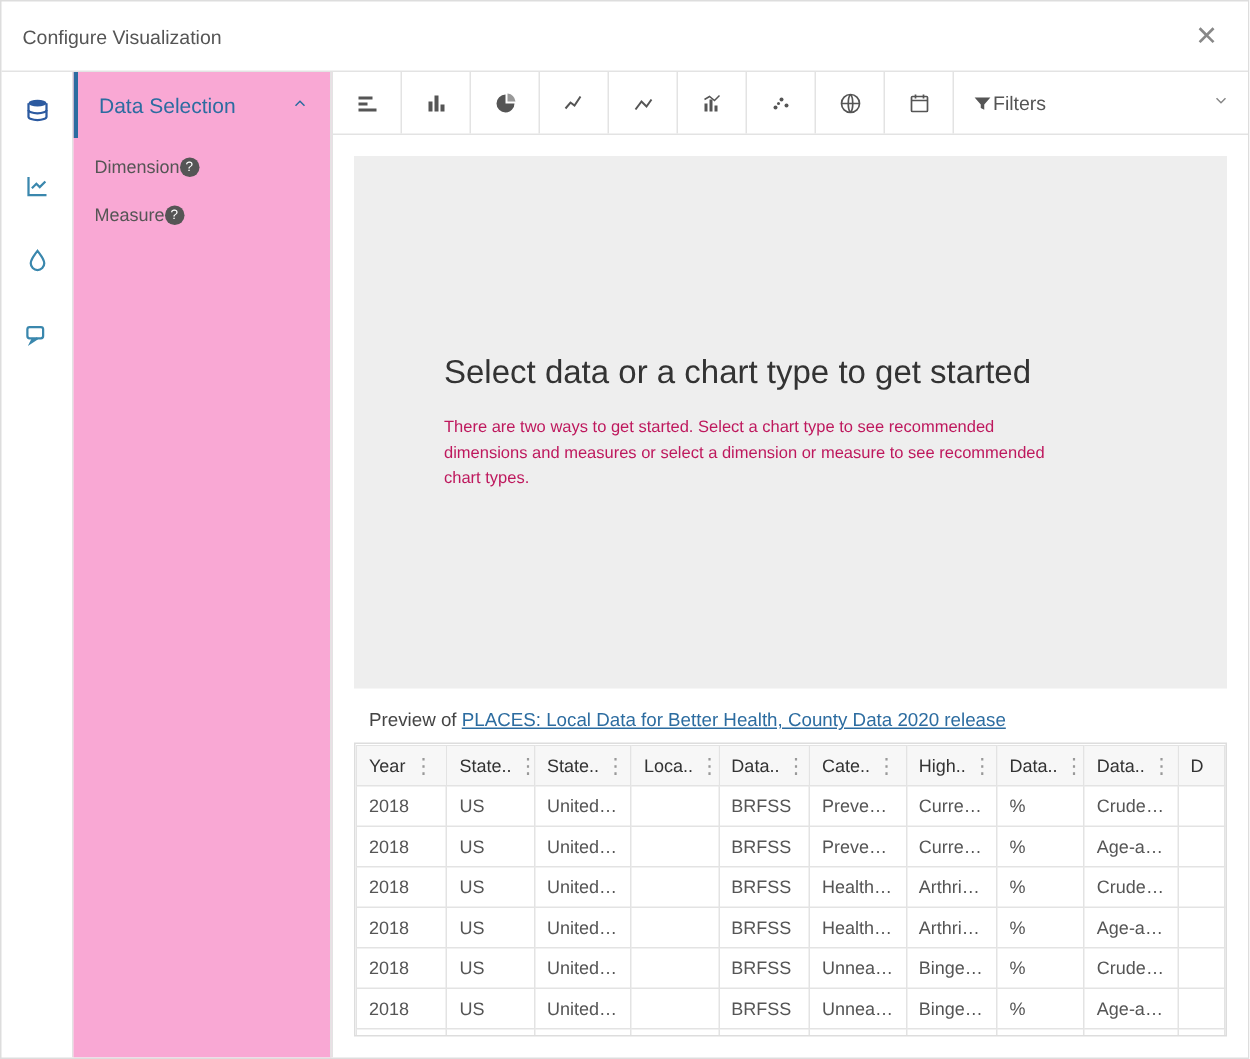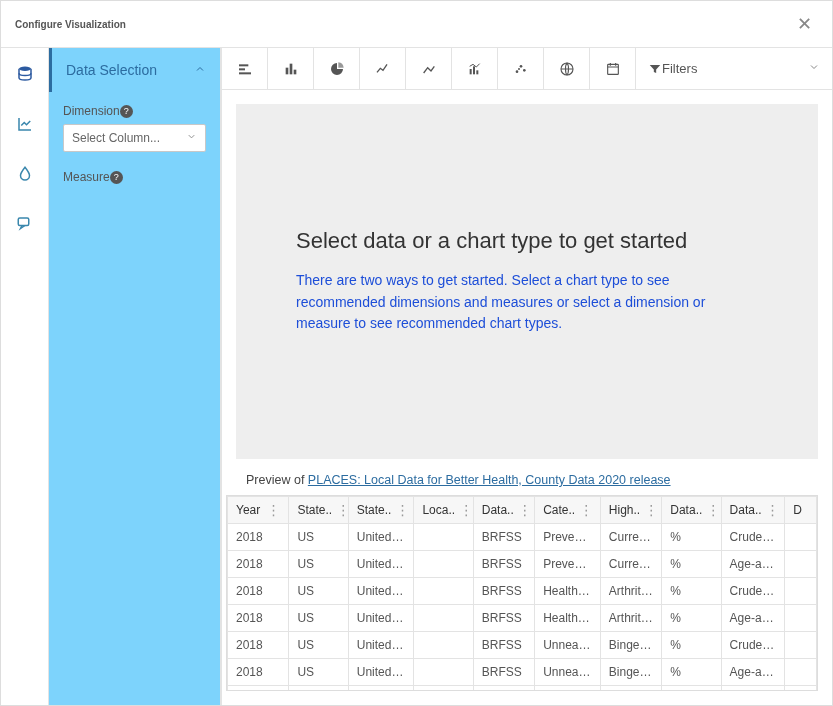--- a/index.html
+++ b/index.html
@@ -1,44 +1,44 @@
 <!DOCTYPE html>
 <html><head>
 <meta charset="utf-8">
 <style>
 *{box-sizing:border-box;margin:0;padding:0;font-family:"Segoe UI",Arial,sans-serif}
 body{width:833px;height:706px;overflow:hidden;background:#fff;font-size:13px;color:#333}
 .modal{width:833px;height:706px;display:flex;flex-direction:column;border:1px solid #ddd}
 .titlebar{display:flex;align-items:center;justify-content:space-between;padding:10px 14px 10px 14px;border-bottom:1px solid #e3e3e3}
-.titlebar h1{font-size:10px;font-weight:700;color:#555}
+.titlebar h1{font-size:13px;font-weight:400;color:#555}
 .close-x{font-size:18px;color:#888;cursor:pointer;padding:2px 6px}
 .body{flex:1;display:flex;overflow:hidden}
 .vtabs{width:48px;border-right:1px solid #e3e3e3;display:flex;flex-direction:column;align-items:center;padding-top:10px;gap:18px}
 .vtab{width:32px;height:32px;display:flex;align-items:center;justify-content:center;color:#3a87ad;cursor:pointer}
 .vtab.active{color:#2c5aa0}
 .vtab svg{width:18px;height:18px}
-.side{width:172px;border-right:1px solid #e3e3e3;background:#7dd3fc;overflow-y:auto}
+.side{width:172px;border-right:1px solid #e3e3e3;background:#f9a8d4;overflow-y:auto}
 .side-header{display:flex;align-items:center;justify-content:space-between;padding:14px 14px;color:#2c6ca0;font-size:14px;cursor:pointer;border-left:3px solid #2c6ca0}
 .side-header .chev{color:#2c6ca0}
 .side-section{padding:4px 14px 10px 14px}
 .side-label{font-size:12px;color:#555;margin:8px 0 6px 0;display:flex;align-items:center;gap:0}
 .side-label .q{width:13px;height:13px;border-radius:50%;background:#555;color:#fff;font-size:9px;display:flex;align-items:center;justify-content:center}
 .select{border:1px solid #c8c8c8;border-radius:2px;padding:6px 8px;font-size:12px;color:#666;display:flex;align-items:center;justify-content:space-between;cursor:pointer;background:#fff}
 .main{flex:1;display:flex;flex-direction:column;overflow:hidden;border-left:1px solid #e3e3e3}
 .toolbar{display:flex;align-items:stretch;border-bottom:1px solid #e3e3e3;height:42px}
 .tbtn{width:46px;display:flex;align-items:center;justify-content:center;border-right:1px solid #e3e3e3;color:#555;cursor:pointer}
 .tbtn svg{width:16px;height:16px}
 .filters{flex:1;display:flex;align-items:center;justify-content:space-between;padding:0 12px;color:#555;cursor:pointer}
 .filters .fl{display:flex;align-items:center;gap:0}
 .canvas{background:#eee;margin:14px;flex:0 0 355px;display:flex;flex-direction:column;align-items:flex-start;justify-content:center;padding:0 60px}
 .canvas h2{font-size:22px;font-weight:400;color:#333;margin-bottom:16px}
-.canvas p{font-size:14px;color:#1d4ed8;line-height:1.55;max-width:420px}
+.canvas p{font-size:11px;color:#be185d;line-height:1.55;max-width:420px}
 .preview-label{font-size:12.5px;color:#444;padding:0 14px 8px 24px}
 .preview-label a{color:#2c6ca0;text-decoration:underline}
-.table-wrap{overflow:auto;margin:0 14px 14px 4px;border:1px solid #ddd;flex:1}
+.table-wrap{overflow:auto;margin:0 14px 14px 14px;border:1px solid #ddd;flex:1}
 table{border-collapse:collapse;width:100%;font-size:12px;color:#555;table-layout:fixed}
 th,td{border:1px solid #e3e3e3;padding:6px 8px;text-align:left;white-space:nowrap;overflow:hidden;text-overflow:ellipsis}
 th{background:#f7f7f7;font-weight:400;color:#333;position:relative}
 th .h{display:flex;align-items:center;justify-content:space-between;gap:4px}
 th .dots{color:#999;font-size:14px;line-height:1}
 col.c0{width:58px}
 col.c1{width:56px}
 col.c2{width:62px}
 col.c3{width:56px}
 col.c4{width:58px}
@@ -94,28 +94,20 @@
           <svg width="12" height="12" viewBox="0 0 24 24" fill="none" stroke="currentColor" stroke-width="2">
               <path d="M6 15l6-6 6 6"></path>
             </svg>
         </span>
       </div>
       <div class="side-section">
         <div class="side-label">
           <span>Dimension</span>
           <span class="q">?</span>
         </div>
-        <div class="select">
-          <span>Select Column...</span>
-          <span>
-            <svg width="11" height="11" viewBox="0 0 24 24" fill="none" stroke="#888" stroke-width="2">
-                <path d="M6 9l6 6 6-6"></path>
-              </svg>
-          </span>
-        </div>
         <div class="side-label" style="margin-top:18px">
           <span>Measure</span>
           <span class="q">?</span>
         </div>
       </div>
     </div>
 
     <div class="main">
 
       <div class="toolbar">

